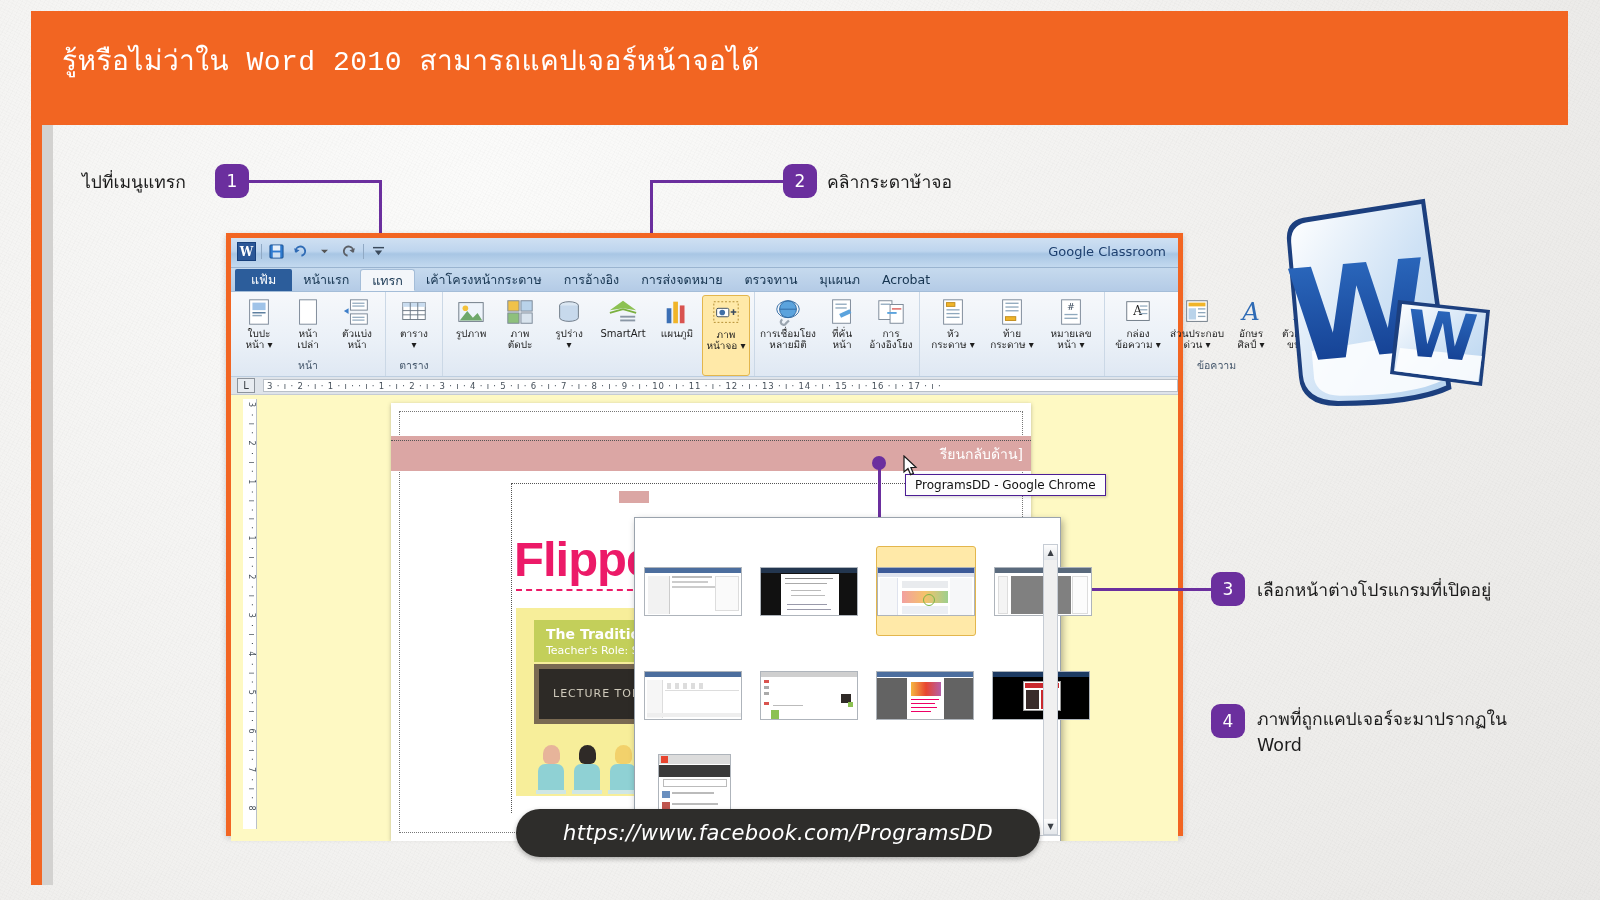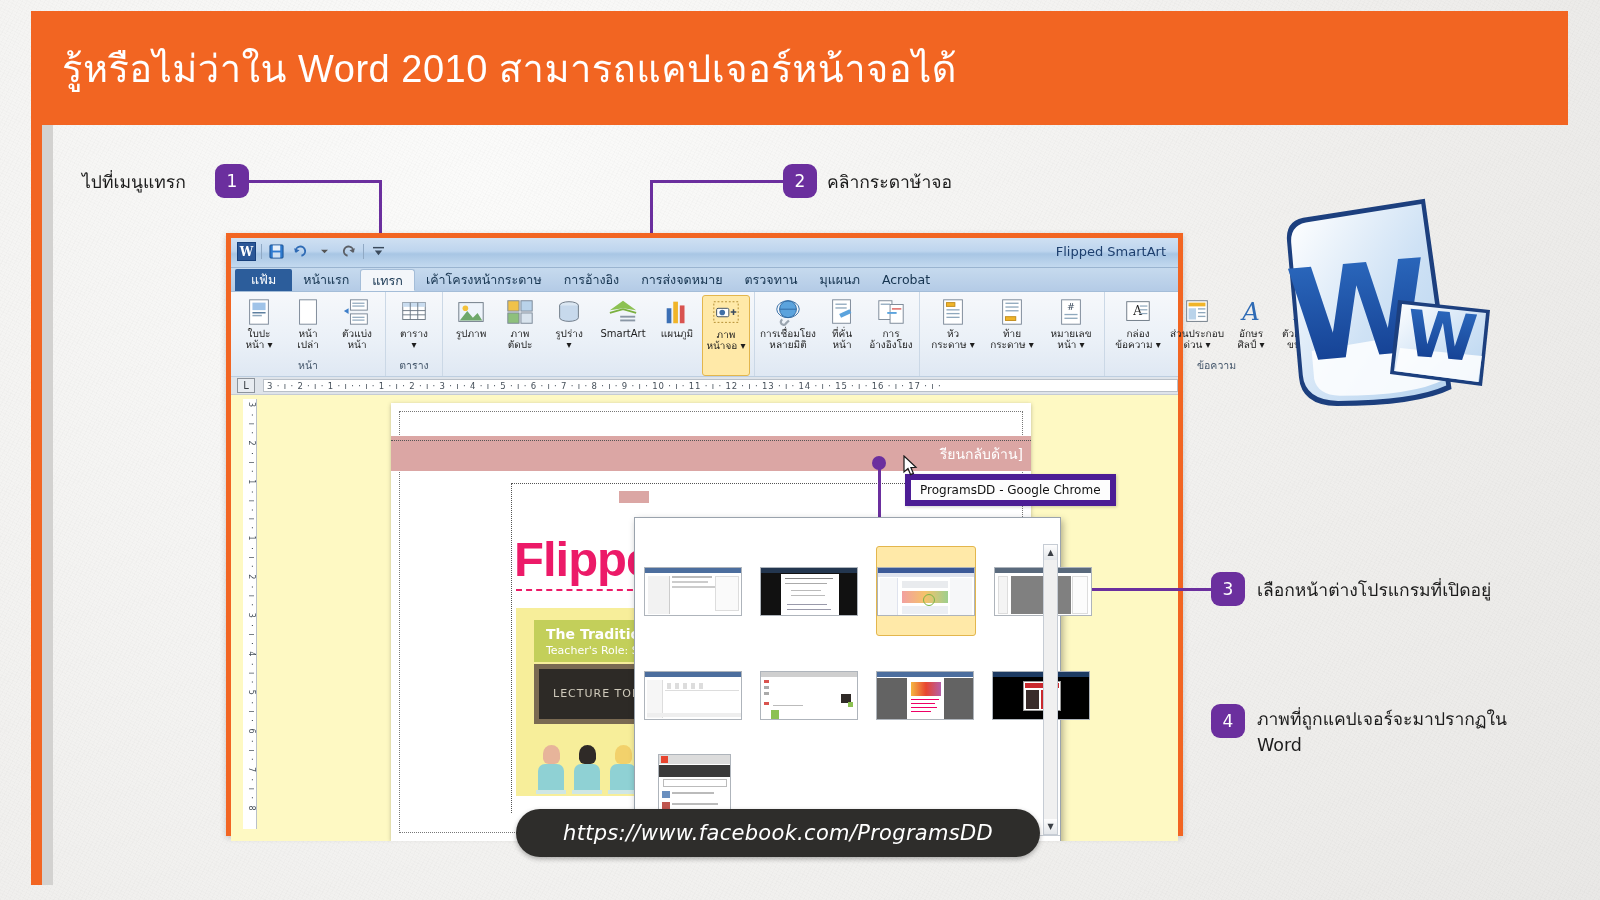--- a/index.html
+++ b/index.html
@@ -19,22 +19,22 @@
     pointer-events:none;
   }
 
   
   #header-band{
     position:absolute; left:31px; top:11px; width:1537px; height:114px;
     background:#f26522;
   }
   #header-title{
     position:absolute; left:62px; top:38px;
-    color:#ffffff; font-size:38px; letter-spacing:.5px;
-    font-family:Liberation Sans, sans-serif; font-weight:400;
+    color:#ffffff; font-size:28px; letter-spacing:.5px;
+    font-family:Liberation Mono, monospace; font-weight:400;
     white-space:nowrap;
   }
 
   
   #left-rail-orange{
     position:absolute; left:31px; top:125px; width:11px; height:760px;
     background:#f26522;
   }
   #left-rail-grey{
     position:absolute; left:42px; top:125px; width:11px; height:760px;
@@ -212,21 +212,21 @@
     position:absolute; right:2px; top:26px; width:15px; bottom:36px; background:#f0f0f0; border:1px solid #c6ccd4;
   }
   .sb-arrow{ width:100%; height:15px; display:flex; align-items:center; justify-content:center; font-size:8px; color:#3a3f45; background:linear-gradient(to bottom,#fdfdfd,#e3e6ea);}
   #gallery-footer{
     position:absolute; left:0; bottom:0; width:100%; height:36px; border-top:1px solid #c6ccd4;
     background:#fff; display:flex; align-items:center; padding-left:12px; gap:12px;
   }
 
   
   #tooltip{
-    position:absolute; left:905px; top:474px; background:#fdfdfd; border:6px solid #4c1d95;
+    position:absolute; left:905px; top:474px; background:#fdfdfd; border:1px solid #4c1d95;
     padding:3px 9px; font-size:12px; color:#111; z-index:60; box-shadow:1px 1px 3px rgba(0,0,0,.2);
     font-family:"DejaVu Sans", sans-serif; white-space:nowrap;
   }
   #cursor{ position:absolute; left:903px; top:455px; z-index:61; }
 
   
   #fb-pill{
     position:absolute; left:516px; top:809px; width:524px; height:48px;
     background:#2e2d2b; border-radius:26px; display:flex; align-items:center; justify-content:center;
     box-shadow:0 2px 5px rgba(0,0,0,.3); z-index:70;
@@ -290,21 +290,21 @@
           </svg>
       </div>
       <div class="qat-sep"></div>
       <div class="qat-ico">
         <svg width="11" height="11" viewBox="0 0 12 12">
             <rect x="0" y="1" width="12" height="1.6" fill="#3a4a5c"></rect>
             <path d="M2 5 L10 5 L6 10 Z" fill="#3a4a5c"></path>
           </svg>
       </div>
     </div>
-    <div id="doc-title">Flipped SmartArt</div>
+    <div id="doc-title">Google Classroom</div>
   </div>
 
   <div id="tabs-row">
     <div class="tab file">แฟ้ม</div>
     <div class="tab">หน้าแรก</div>
     <div class="tab active">แทรก</div>
     <div class="tab">เค้าโครงหน้ากระดาษ</div>
     <div class="tab">การอ้างอิง</div>
     <div class="tab">การส่งจดหมาย</div>
     <div class="tab">ตรวจทาน</div>

